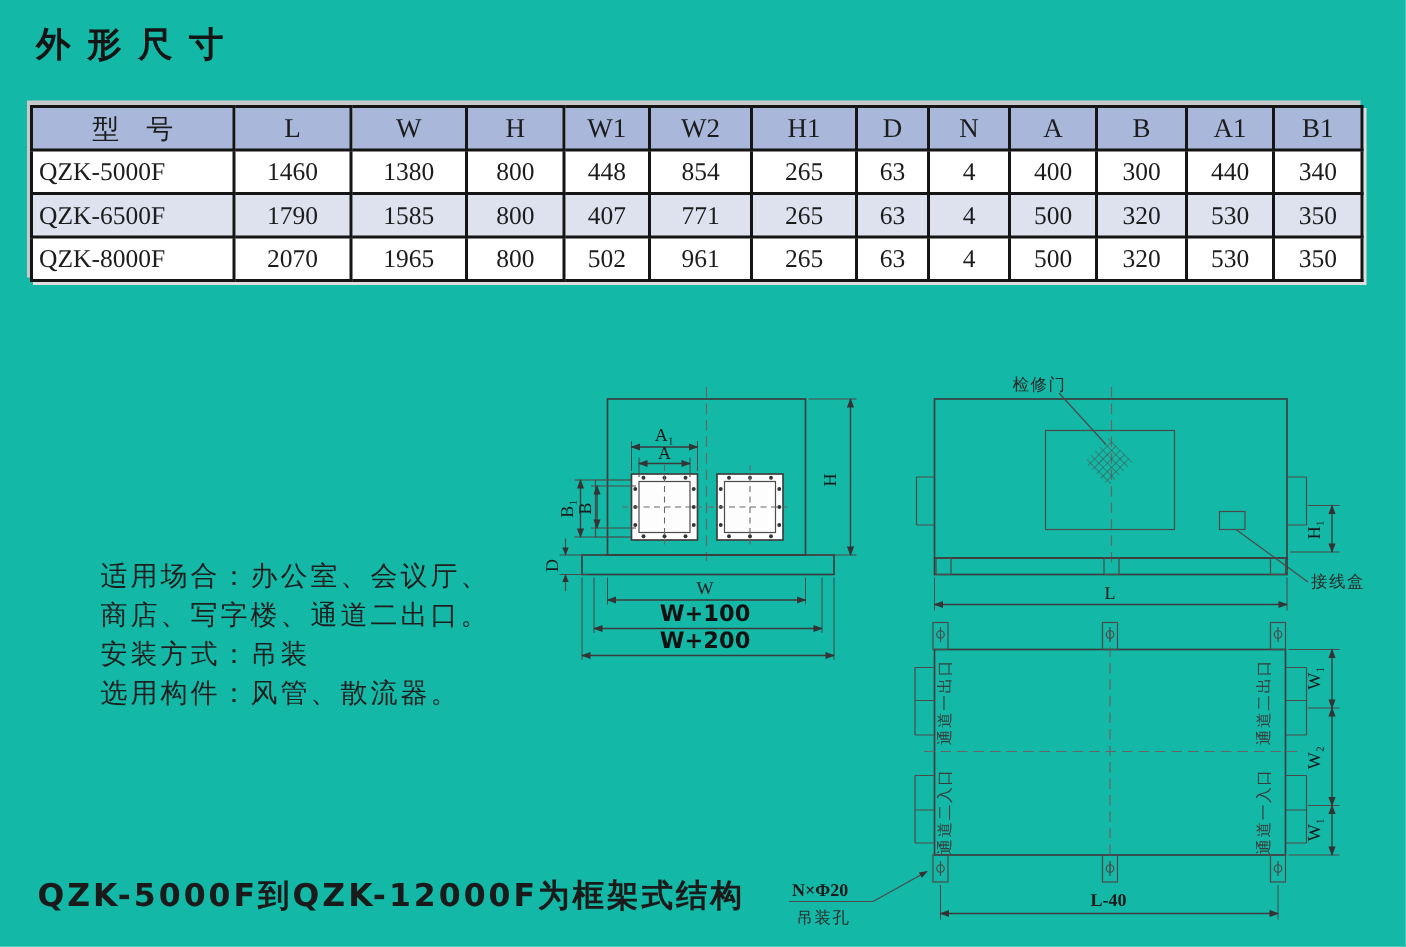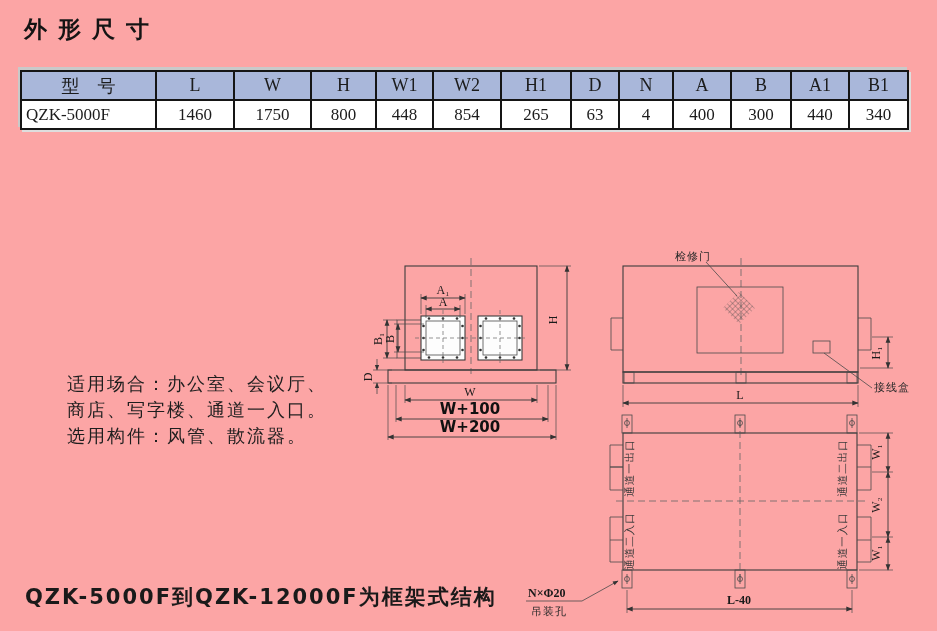--- a/index.html
+++ b/index.html
@@ -1,19 +1,19 @@
 <!DOCTYPE html>
 <html style="--header_bg: #a9b7da; --row_alt_bg: #dee2ef; --line: #3c3c3c;"><head>
 <meta charset="utf-8">
 <style>
   html,body{margin:0;padding:0;}
   .page{
     position:relative;
     width:937px;height:631px;
-    background:#fca5a5;
+    background:#14b8a6;
     font-family:"Liberation Serif",serif;
     overflow:hidden;
   }
   
   .doc-title{
     position:absolute;left:24px;top:14px;
     font-size:23px;font-weight:bold;letter-spacing:11px;
     color:#141414;
     font-family:"DejaVu Serif",serif;
   }
@@ -106,38 +106,69 @@
       <th>D</th>
       <th>N</th>
       <th>A</th>
       <th>B</th>
       <th>A1</th>
       <th>B1</th>
     </tr>
     <tr>
       <td class="model">QZK-5000F</td>
       <td>1460</td>
-      <td>1750</td>
+      <td>1380</td>
       <td>800</td>
       <td>448</td>
       <td>854</td>
       <td>265</td>
       <td>63</td>
       <td>4</td>
       <td>400</td>
       <td>300</td>
       <td>440</td>
       <td>340</td>
     </tr>
+    <tr class="alt">
+      <td class="model">QZK-6500F</td>
+      <td>1790</td>
+      <td>1585</td>
+      <td>800</td>
+      <td>407</td>
+      <td>771</td>
+      <td>265</td>
+      <td>63</td>
+      <td>4</td>
+      <td>500</td>
+      <td>320</td>
+      <td>530</td>
+      <td>350</td>
+    </tr>
+    <tr>
+      <td class="model">QZK-8000F</td>
+      <td>2070</td>
+      <td>1965</td>
+      <td>800</td>
+      <td>502</td>
+      <td>961</td>
+      <td>265</td>
+      <td>63</td>
+      <td>4</td>
+      <td>500</td>
+      <td>320</td>
+      <td>530</td>
+      <td>350</td>
+    </tr>
   </tbody>
     </table>
 
   <div class="info">
     <div>适用场合：办公室、会议厅、</div>
-    <div>商店、写字楼、通道一入口。</div>
+    <div>商店、写字楼、通道二出口。</div>
+    <div>安装方式：吊装</div>
     <div>选用构件：风管、散流器。</div>
   </div>
 
   <div class="footer-note">QZK-5000F到QZK-12000F为框架式结构</div>
 
   <svg class="diagrams" width="569" height="383" viewBox="368 248 569 383" xmlns="http://www.w3.org/2000/svg">
     <defs>
       <marker id="ah" viewBox="0 0 10 10" refX="9" refY="5" markerWidth="9" markerHeight="7" orient="auto-start-reverse">
         <path d="M0,1.2 L10,5 L0,8.8 z" fill="#333"></path>
       </marker>

